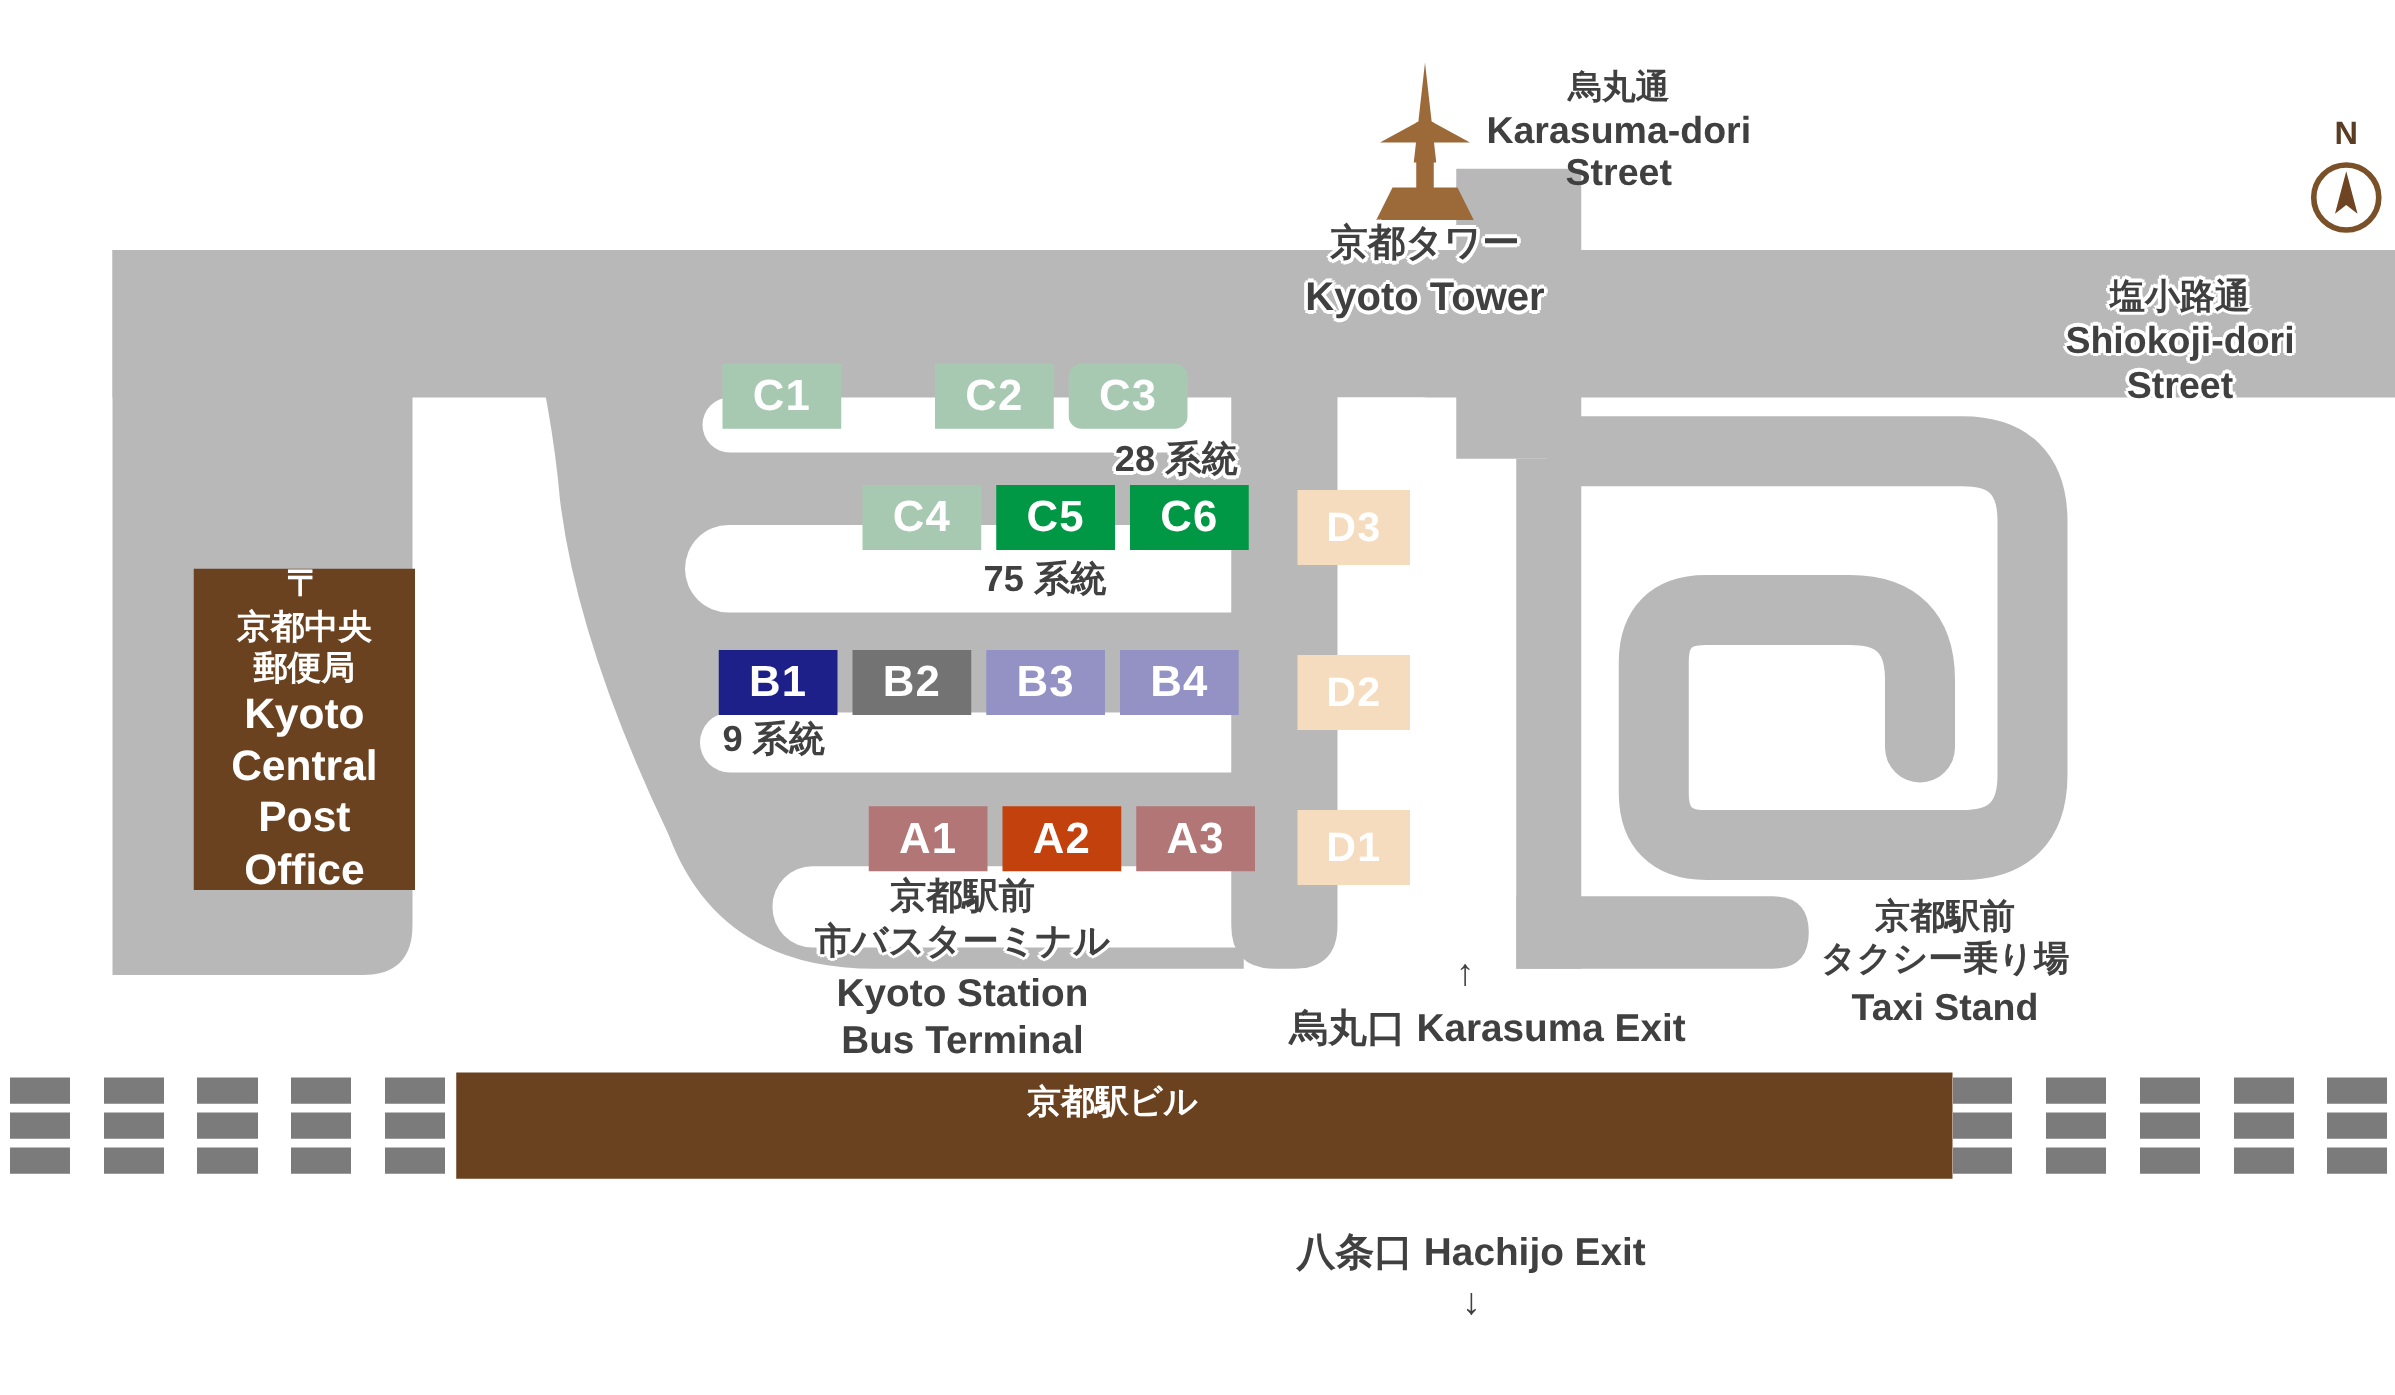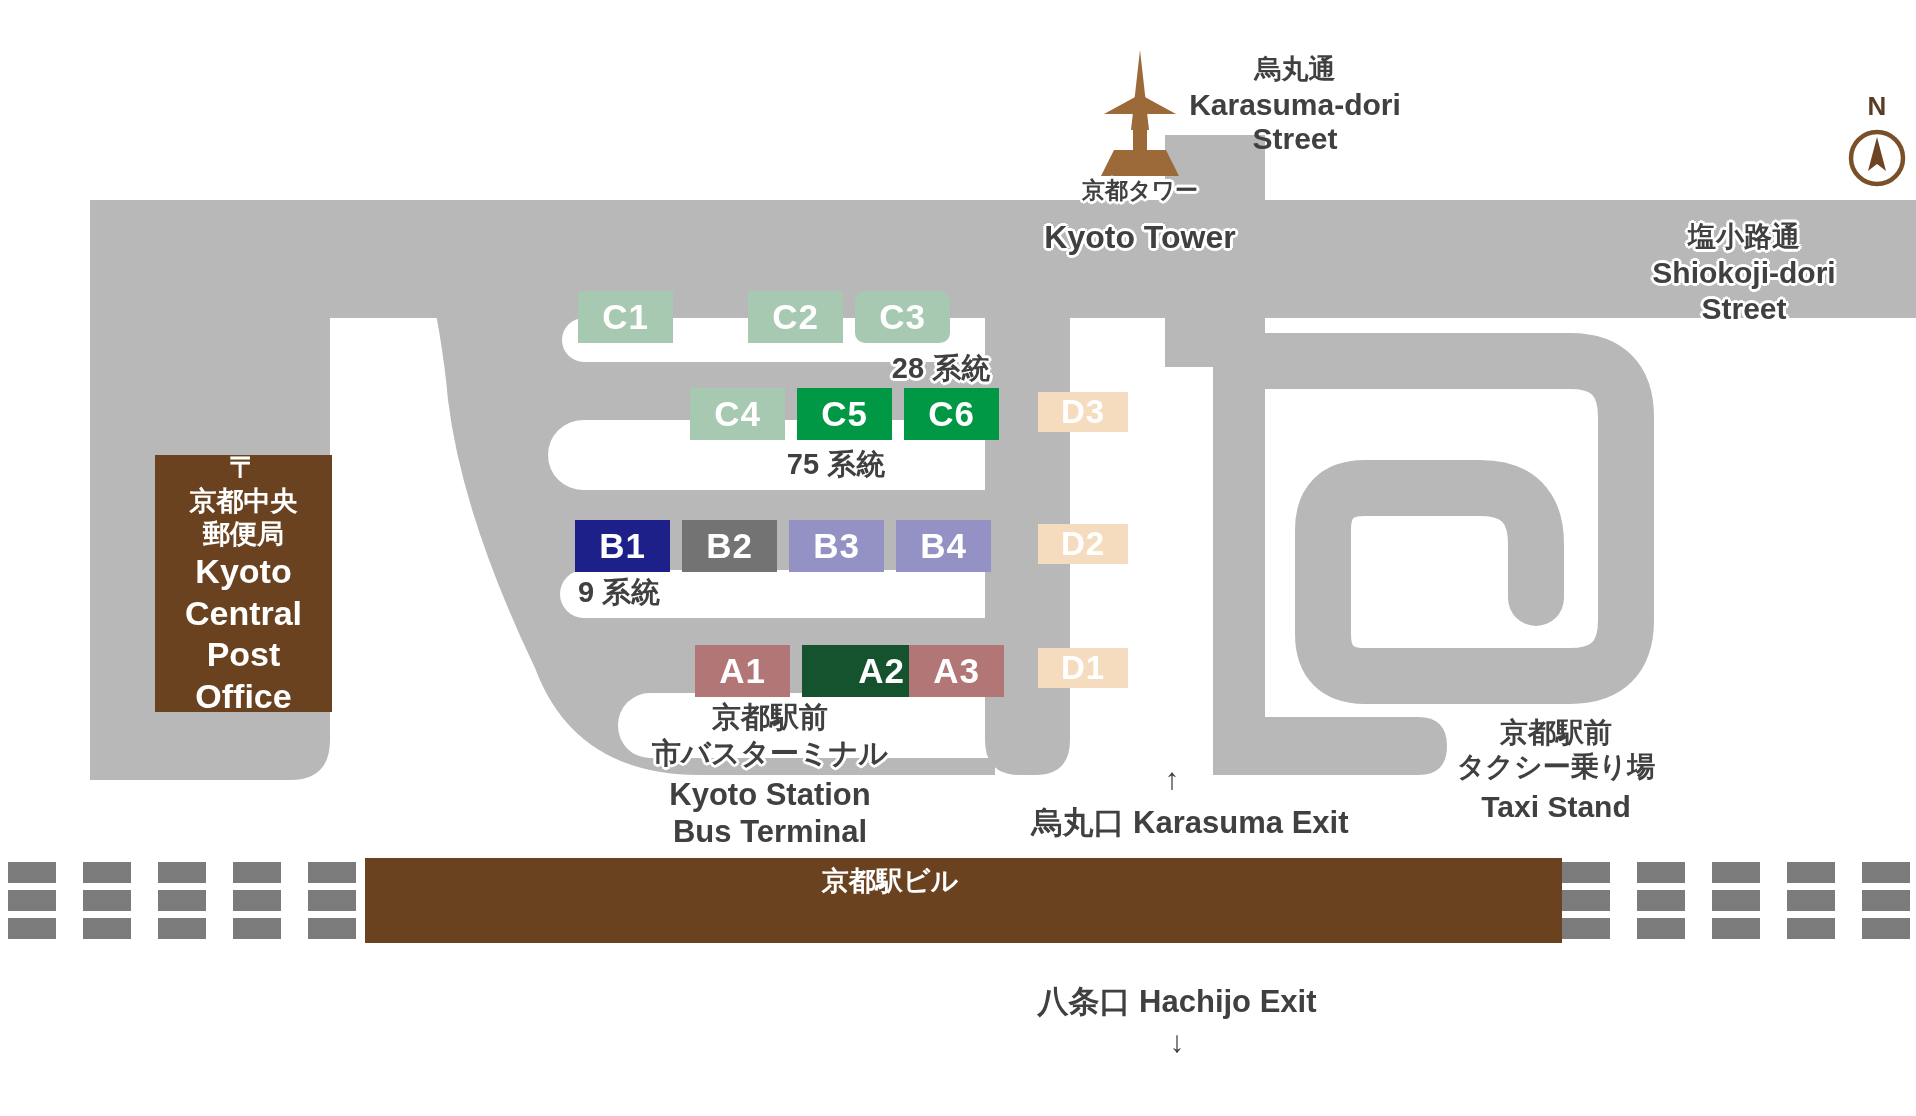--- a/index.html
+++ b/index.html
@@ -6,40 +6,40 @@
   #map{position:relative;width:1916px;height:1116px;background:#ffffff;overflow:hidden;
        font-family:"Liberation Sans","DejaVu Sans",sans-serif;font-weight:bold;}
   #roads{position:absolute;left:0;top:0;}
   .lbl{position:absolute;transform:translateX(-50%);white-space:nowrap;color:#404040;
        font-weight:bold;text-align:center;line-height:1.1;}
   .halo{text-shadow:-3px 0 0 #fff,3px 0 0 #fff,0 -3px 0 #fff,0 3px 0 #fff,
         -2px -2px 0 #fff,2px -2px 0 #fff,-2px 2px 0 #fff,2px 2px 0 #fff;}
   .white{color:#fff;}
   .stop{position:absolute;width:95px;height:52px;display:flex;align-items:center;
         justify-content:center;color:#fff;font-size:35px;letter-spacing:1px;}
-  .stop.d{width:90px;height:40px;font-size:33px;}
+  .stop.d{width:90px;height:60px;font-size:33px;}
   .s-C1{left:578px;top:291px}.s-C2{left:748px;top:291px}.s-C3{left:855px;top:291px}
   .s-C4{left:690px;top:388px}.s-C5{left:797px;top:388px}.s-C6{left:904px;top:388px}
   .s-B1{left:575px;top:520px}.s-B2{left:682px;top:520px}.s-B3{left:789px;top:520px}.s-B4{left:896px;top:520px}
   .s-A1{left:695px;top:645px}.s-A2{left:802px;top:645px}.s-A3{left:909px;top:645px}
   .s-D3{left:1038px;top:392px}.s-D2{left:1038px;top:524px}.s-D1{left:1038px;top:648px}
   .track{position:absolute;height:21px;
          background:repeating-linear-gradient(90deg,#7b7b7b 0 48px,#ffffff 48px 75px);}
   .t-l{left:8px;width:357px}.t-r{left:1562px;width:348px}
   .t-1{top:862px}.t-2{top:890px}.t-3{top:918px}
   #building{position:absolute;left:365px;top:858px;width:1197px;height:85px;}
   #post{position:absolute;left:155px;top:455px;width:177px;height:257px;color:#fff;
         display:flex;flex-direction:column;align-items:center;justify-content:center;
         text-align:center;line-height:1.22;}
   #post .jp{font-size:27px}
   #post .mark{font-size:29px}
   #post .en{font-size:34px}
   #post .gap{height:26px}
   .f26{font-size:26px}.f27{font-size:27px}.f28{font-size:28px}.f29{font-size:29px}
-  .f30{font-size:30px}.f31{font-size:31px}.f32{font-size:32px}.f34{font-size:23px}
+  .f30{font-size:30px}.f31{font-size:31px}.f32{font-size:32px}.f34{font-size:30px}
 </style>
 </head>
 <body>
 
 <div id="map">
 
   <svg id="roads" width="1916" height="1116" viewBox="0 0 1916 1116">
 
     <rect x="90" y="200" width="1826" height="118" fill="#b8b8b8"></rect>
 
@@ -99,21 +99,21 @@
   <div class="stop s-C2" style="background: rgb(167, 201, 177);">C2</div>
   <div class="stop s-C3" style="background: rgb(167, 201, 177); border-radius: 10px;">C3</div>
   <div class="stop s-C4" style="background: rgb(167, 201, 177);">C4</div>
   <div class="stop s-C5" style="background: rgb(0, 152, 69);">C5</div>
   <div class="stop s-C6" style="background: rgb(0, 152, 69);">C6</div>
   <div class="stop s-B1" style="background: rgb(29, 32, 136);">B1</div>
   <div class="stop s-B2" style="background: #737373;">B2</div>
   <div class="stop s-B3" style="background: rgb(148, 146, 196);">B3</div>
   <div class="stop s-B4" style="background: rgb(148, 146, 196);">B4</div>
   <div class="stop s-A1" style="background: rgb(179, 118, 118);">A1</div>
-  <div class="stop s-A2" style="background: #14532d; padding-left: 32px;">A2</div>
+  <div class="stop s-A2" style="background: #c2410c;">A2</div>
   <div class="stop s-A3" style="background: rgb(179, 118, 118);">A3</div>
   <div class="stop d s-D3" style="background: rgb(246, 220, 190);">D3</div>
   <div class="stop d s-D2" style="background: rgb(246, 220, 190);">D2</div>
   <div class="stop d s-D1" style="background: rgb(246, 220, 190);">D1</div>
 
   <div class="lbl halo f29" style="left:941px;top:353px">28 系統</div>
   <div class="lbl halo f29" style="left:836px;top:449px">75 系統</div>
   <div class="lbl halo f29" style="left:619px;top:577px">9 系統</div>
 
   <div class="lbl f27" style="left:1295px;top:55px">烏丸通</div>

